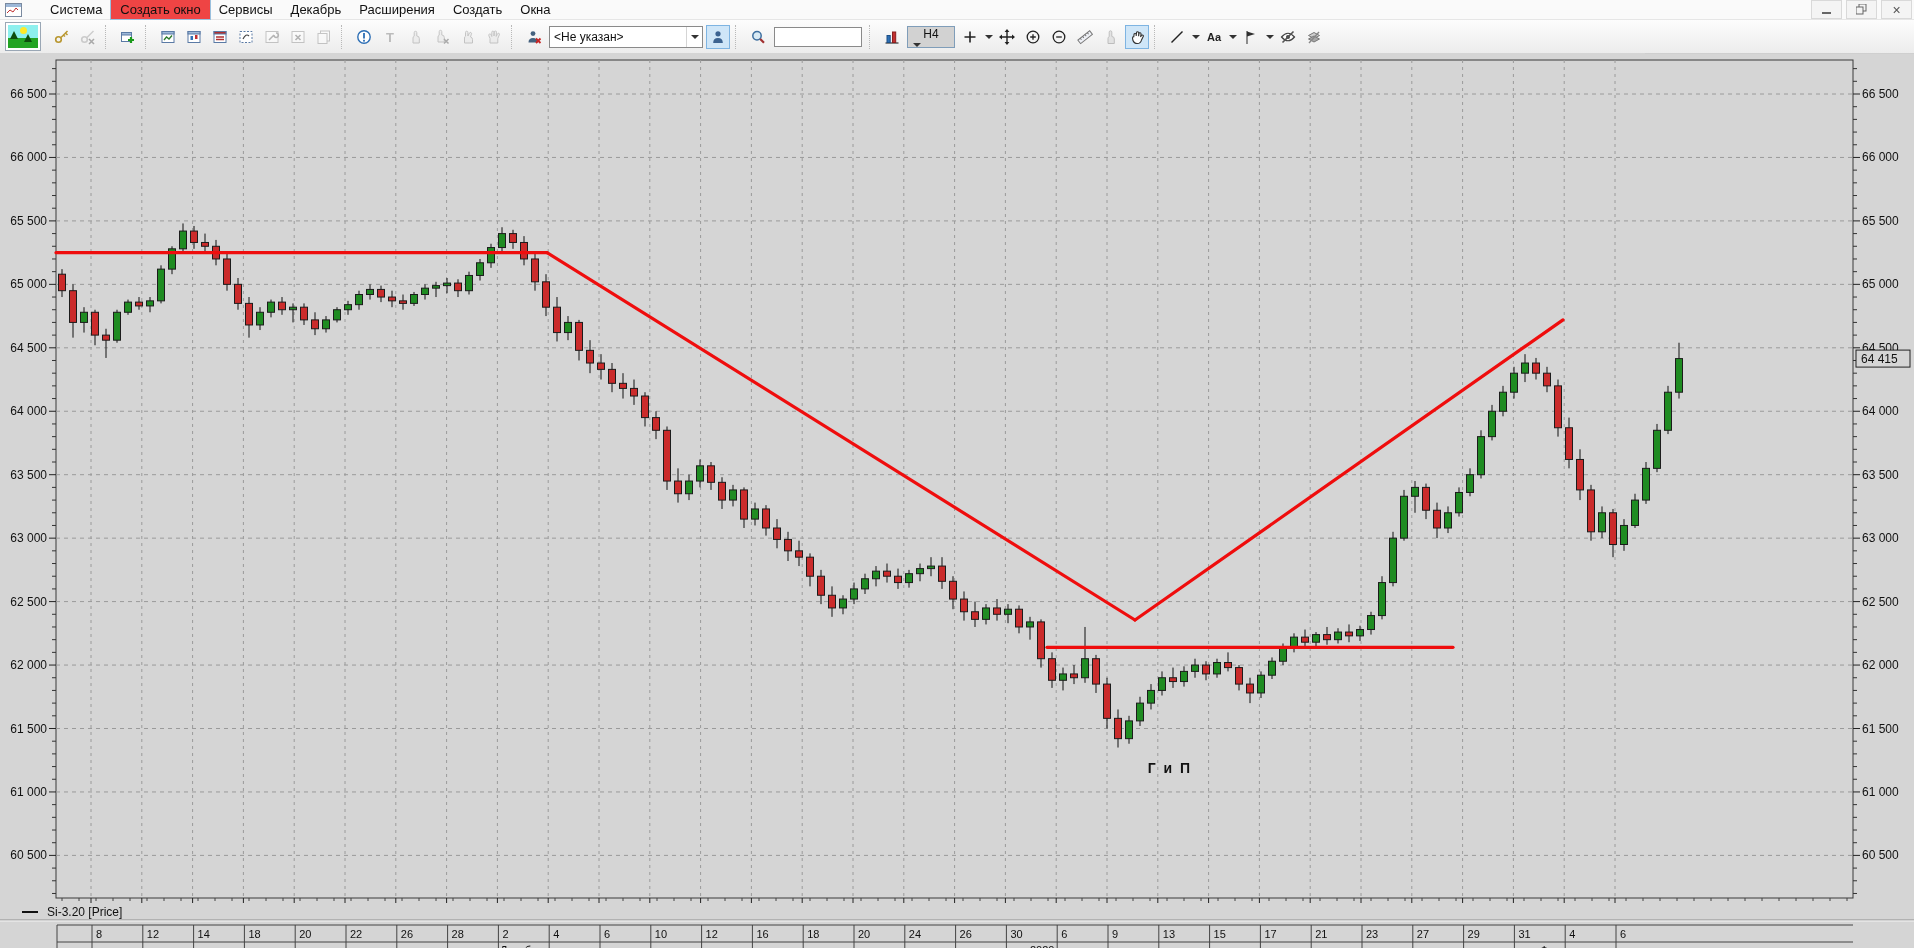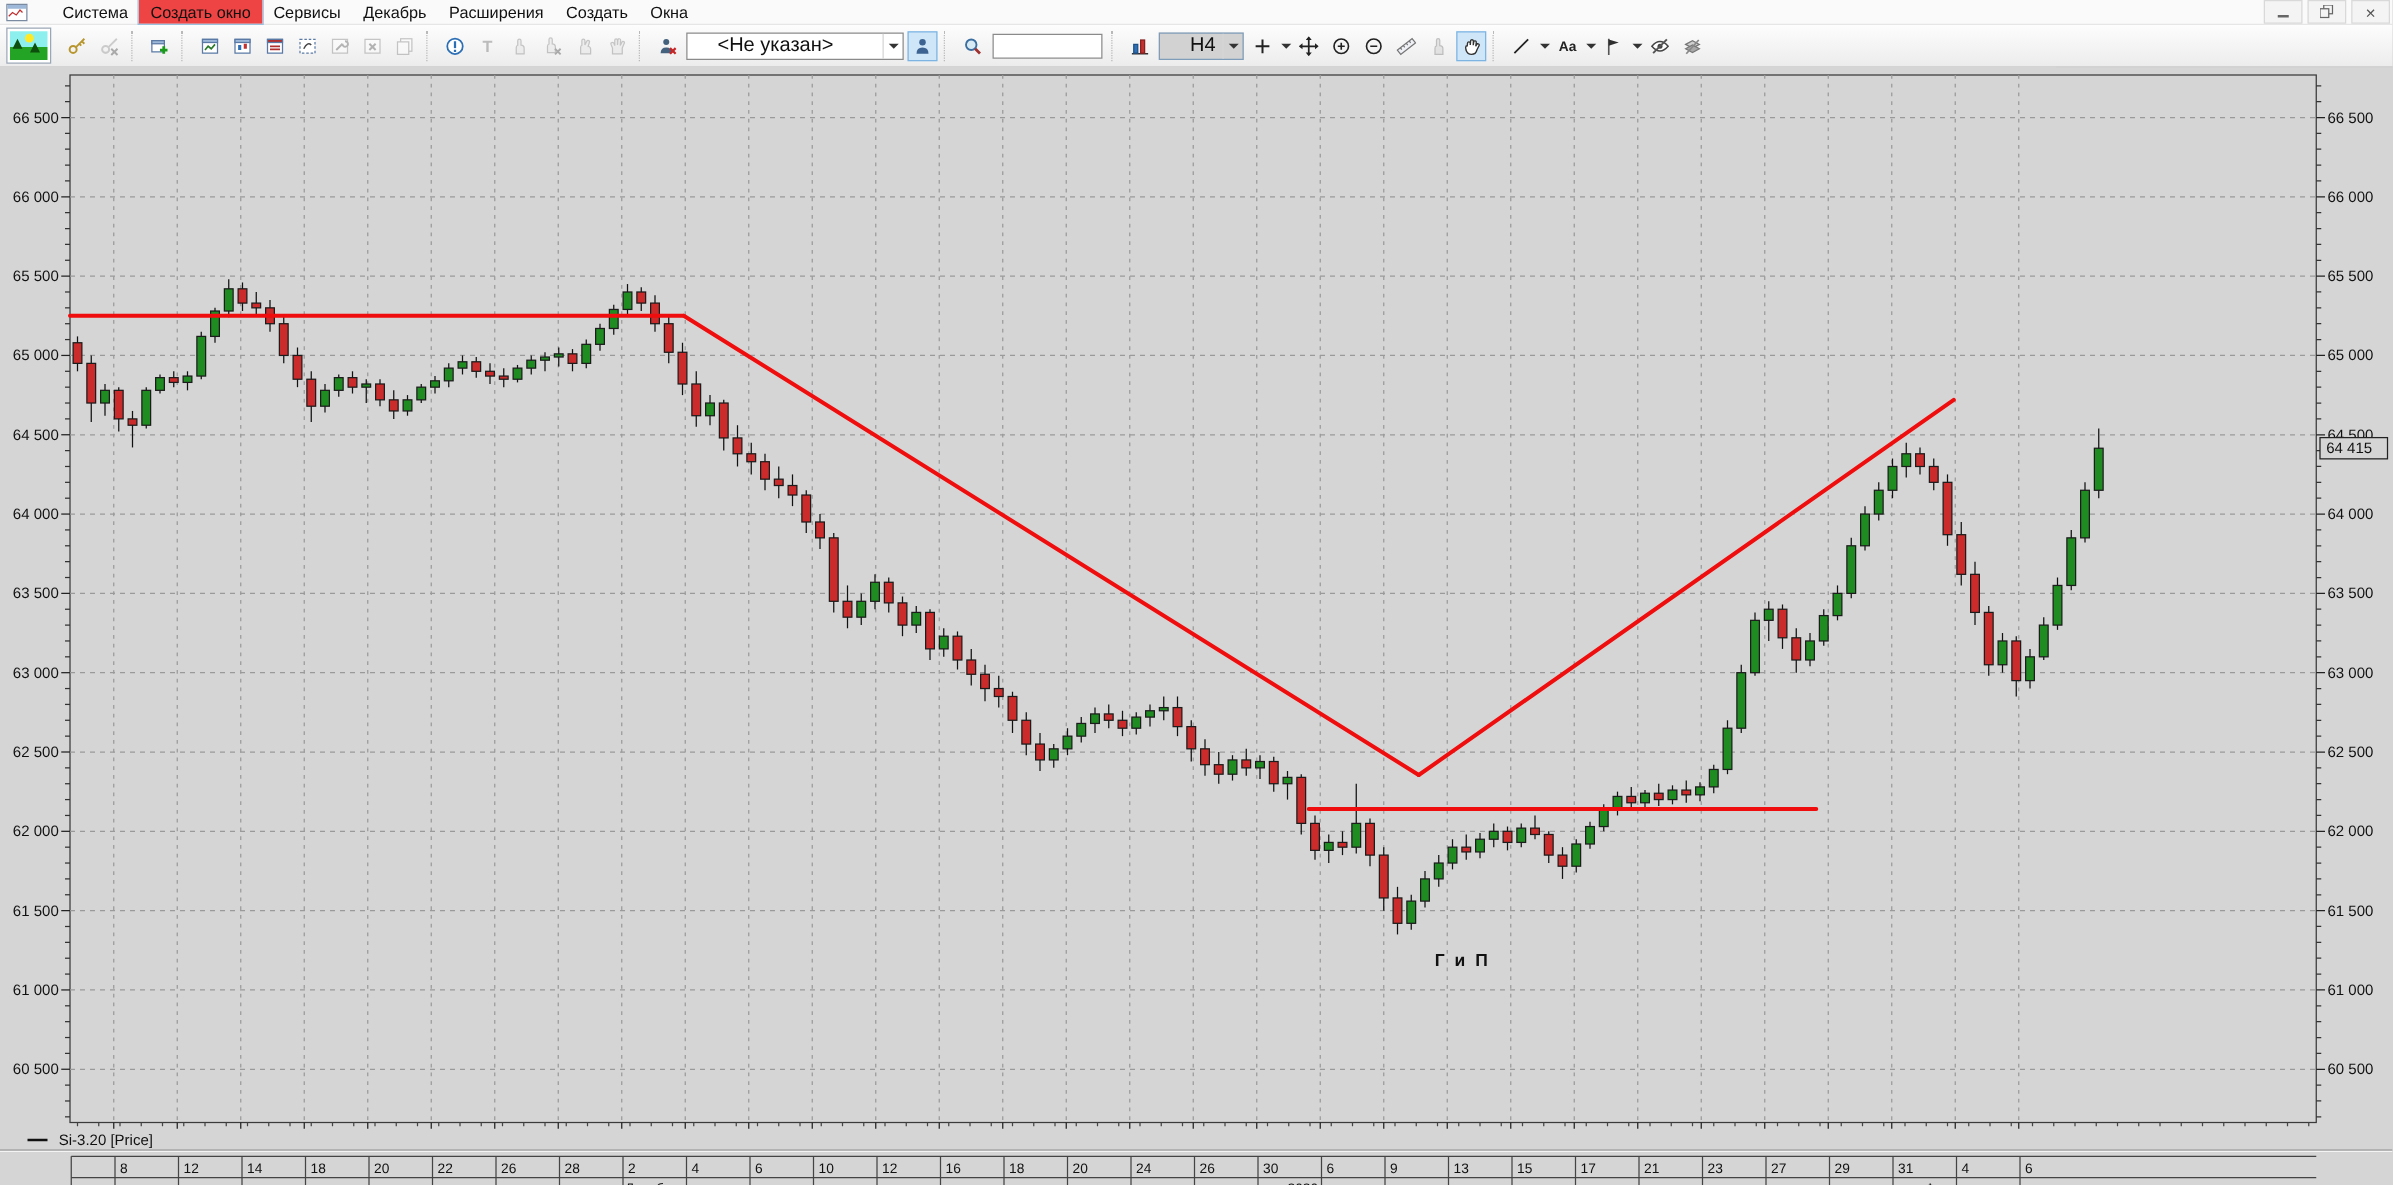--- a/index.html
+++ b/index.html
@@ -23,24 +23,24 @@
   .pic-inner{position:absolute;inset:2px;background:linear-gradient(#8ef0ee 0 55%,#24a424 55% 100%);overflow:hidden;}
   .pic-sun{position:absolute;left:12px;top:2px;width:7px;height:7px;border-radius:50%;background:#ffe927;}
   .pic-tree{position:absolute;width:0;height:0;border-left:4px solid transparent;border-right:4px solid transparent;border-bottom:8px solid #0d4d0d;}
   .tb-sep{width:5px;height:24px;margin:0 4px;border-left:1px dotted #b9b9b9;}
   .tb-btn{width:22px;height:22px;display:flex;align-items:center;justify-content:center;border:1px solid transparent;margin:0 1px;}
   .tb-btn.active{background:#cfe6f8;border:1px solid #7eb4e2;}
   .tb-btn.disabled{opacity:.45;filter:grayscale(1);}
   .tb-caret{width:11px;height:22px;display:flex;align-items:center;justify-content:center;}
   .caret-glyph{width:0;height:0;border-left:4px solid transparent;border-right:4px solid transparent;border-top:4px solid #333;}
   .combo{height:20px;background:#fff;border:1px solid #8a8a8a;display:flex;align-items:center;
-         font-size:16px;color:#111;position:relative;margin:0 2px;padding-left:20px;}
+         font-size:12px;color:#111;position:relative;margin:0 2px;}
   .combo .val{padding:0 4px;flex:1;white-space:nowrap;overflow:hidden;}
   .combo .dd{width:15px;align-self:stretch;display:flex;align-items:center;justify-content:center;border-left:1px solid #d5d5d5;}
-  .combo.gray{background:#d2d2d2;border:1px solid #7f9db9;}
+  .combo.gray{background:#d2d2d2;border:1px solid #7f9db9;flex-direction:column;}
   .text-input{height:18px;width:80px;border:1px solid #8a8a8a;background:#fff;font-size:12px;padding:0 3px;margin:0 3px;font-family:"Liberation Sans",sans-serif;}
   .chart-wrap{position:absolute;left:0;top:53px;width:1645px;height:895px;background:#d5d5d5;}
   svg text{font-family:"Liberation Sans",sans-serif;}
 </style>
 </head>
 <body>
 
 <div class="menubar">
   <span class="appicon">
     <span class="bar"></span>

